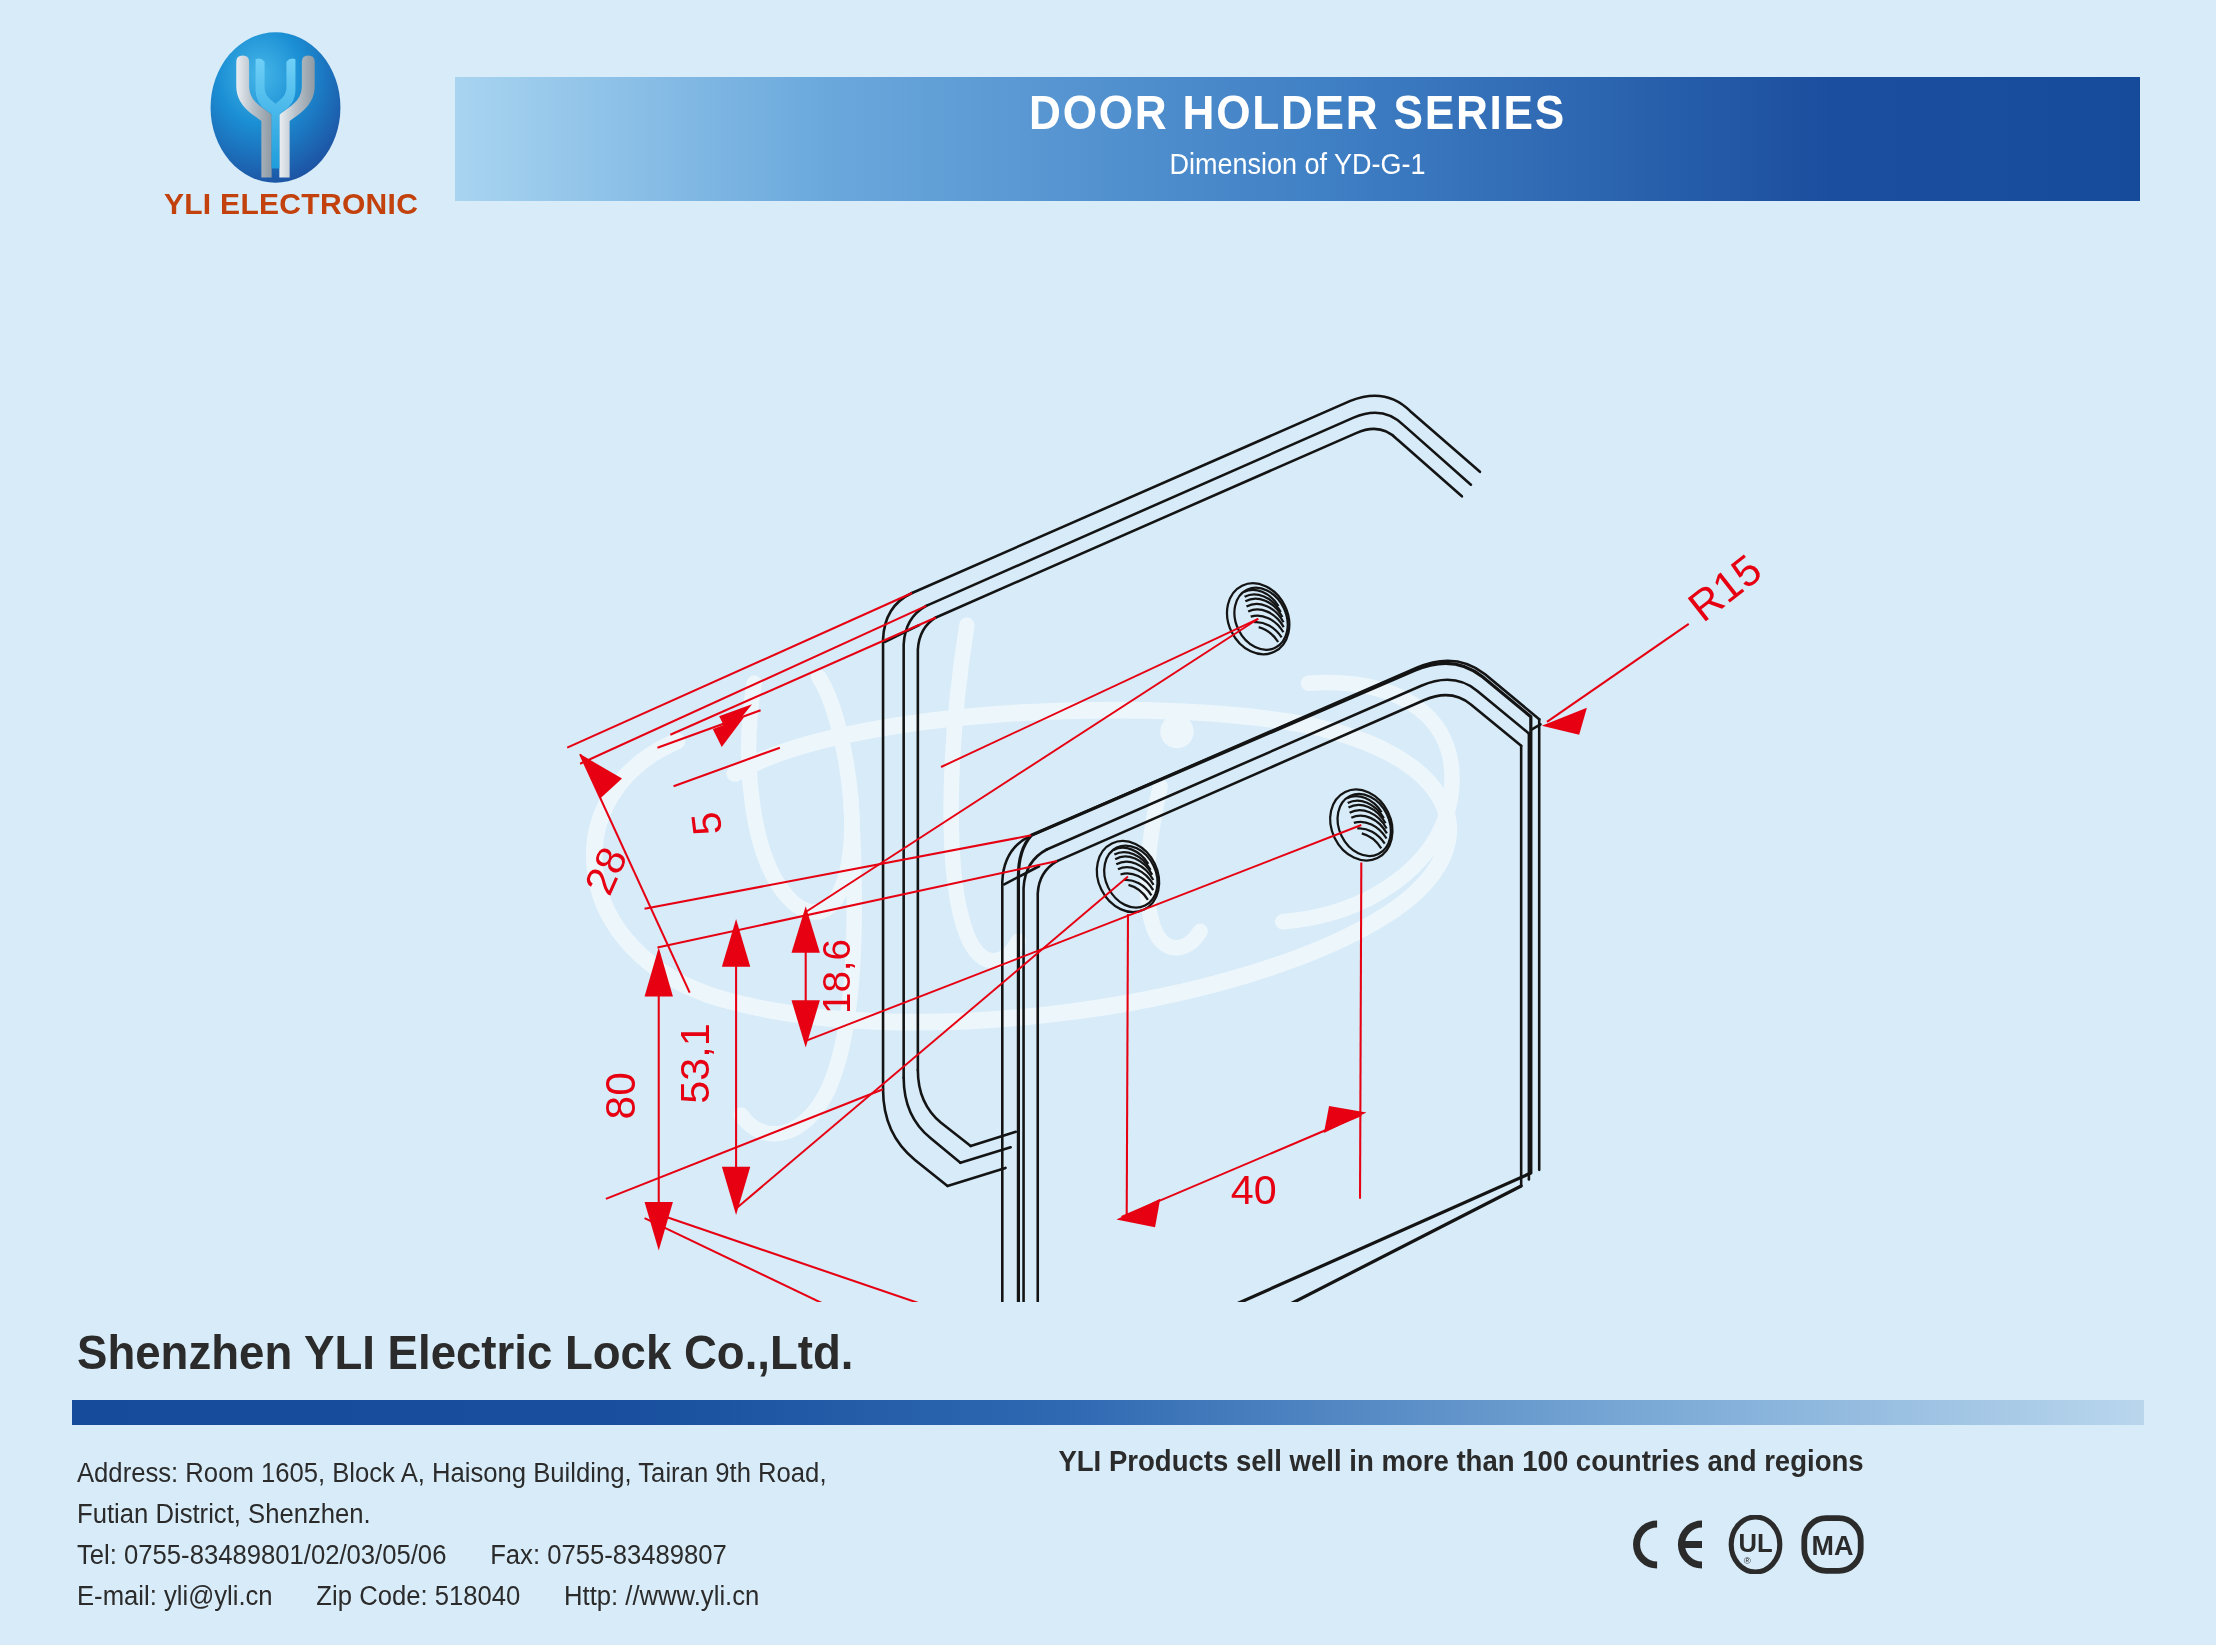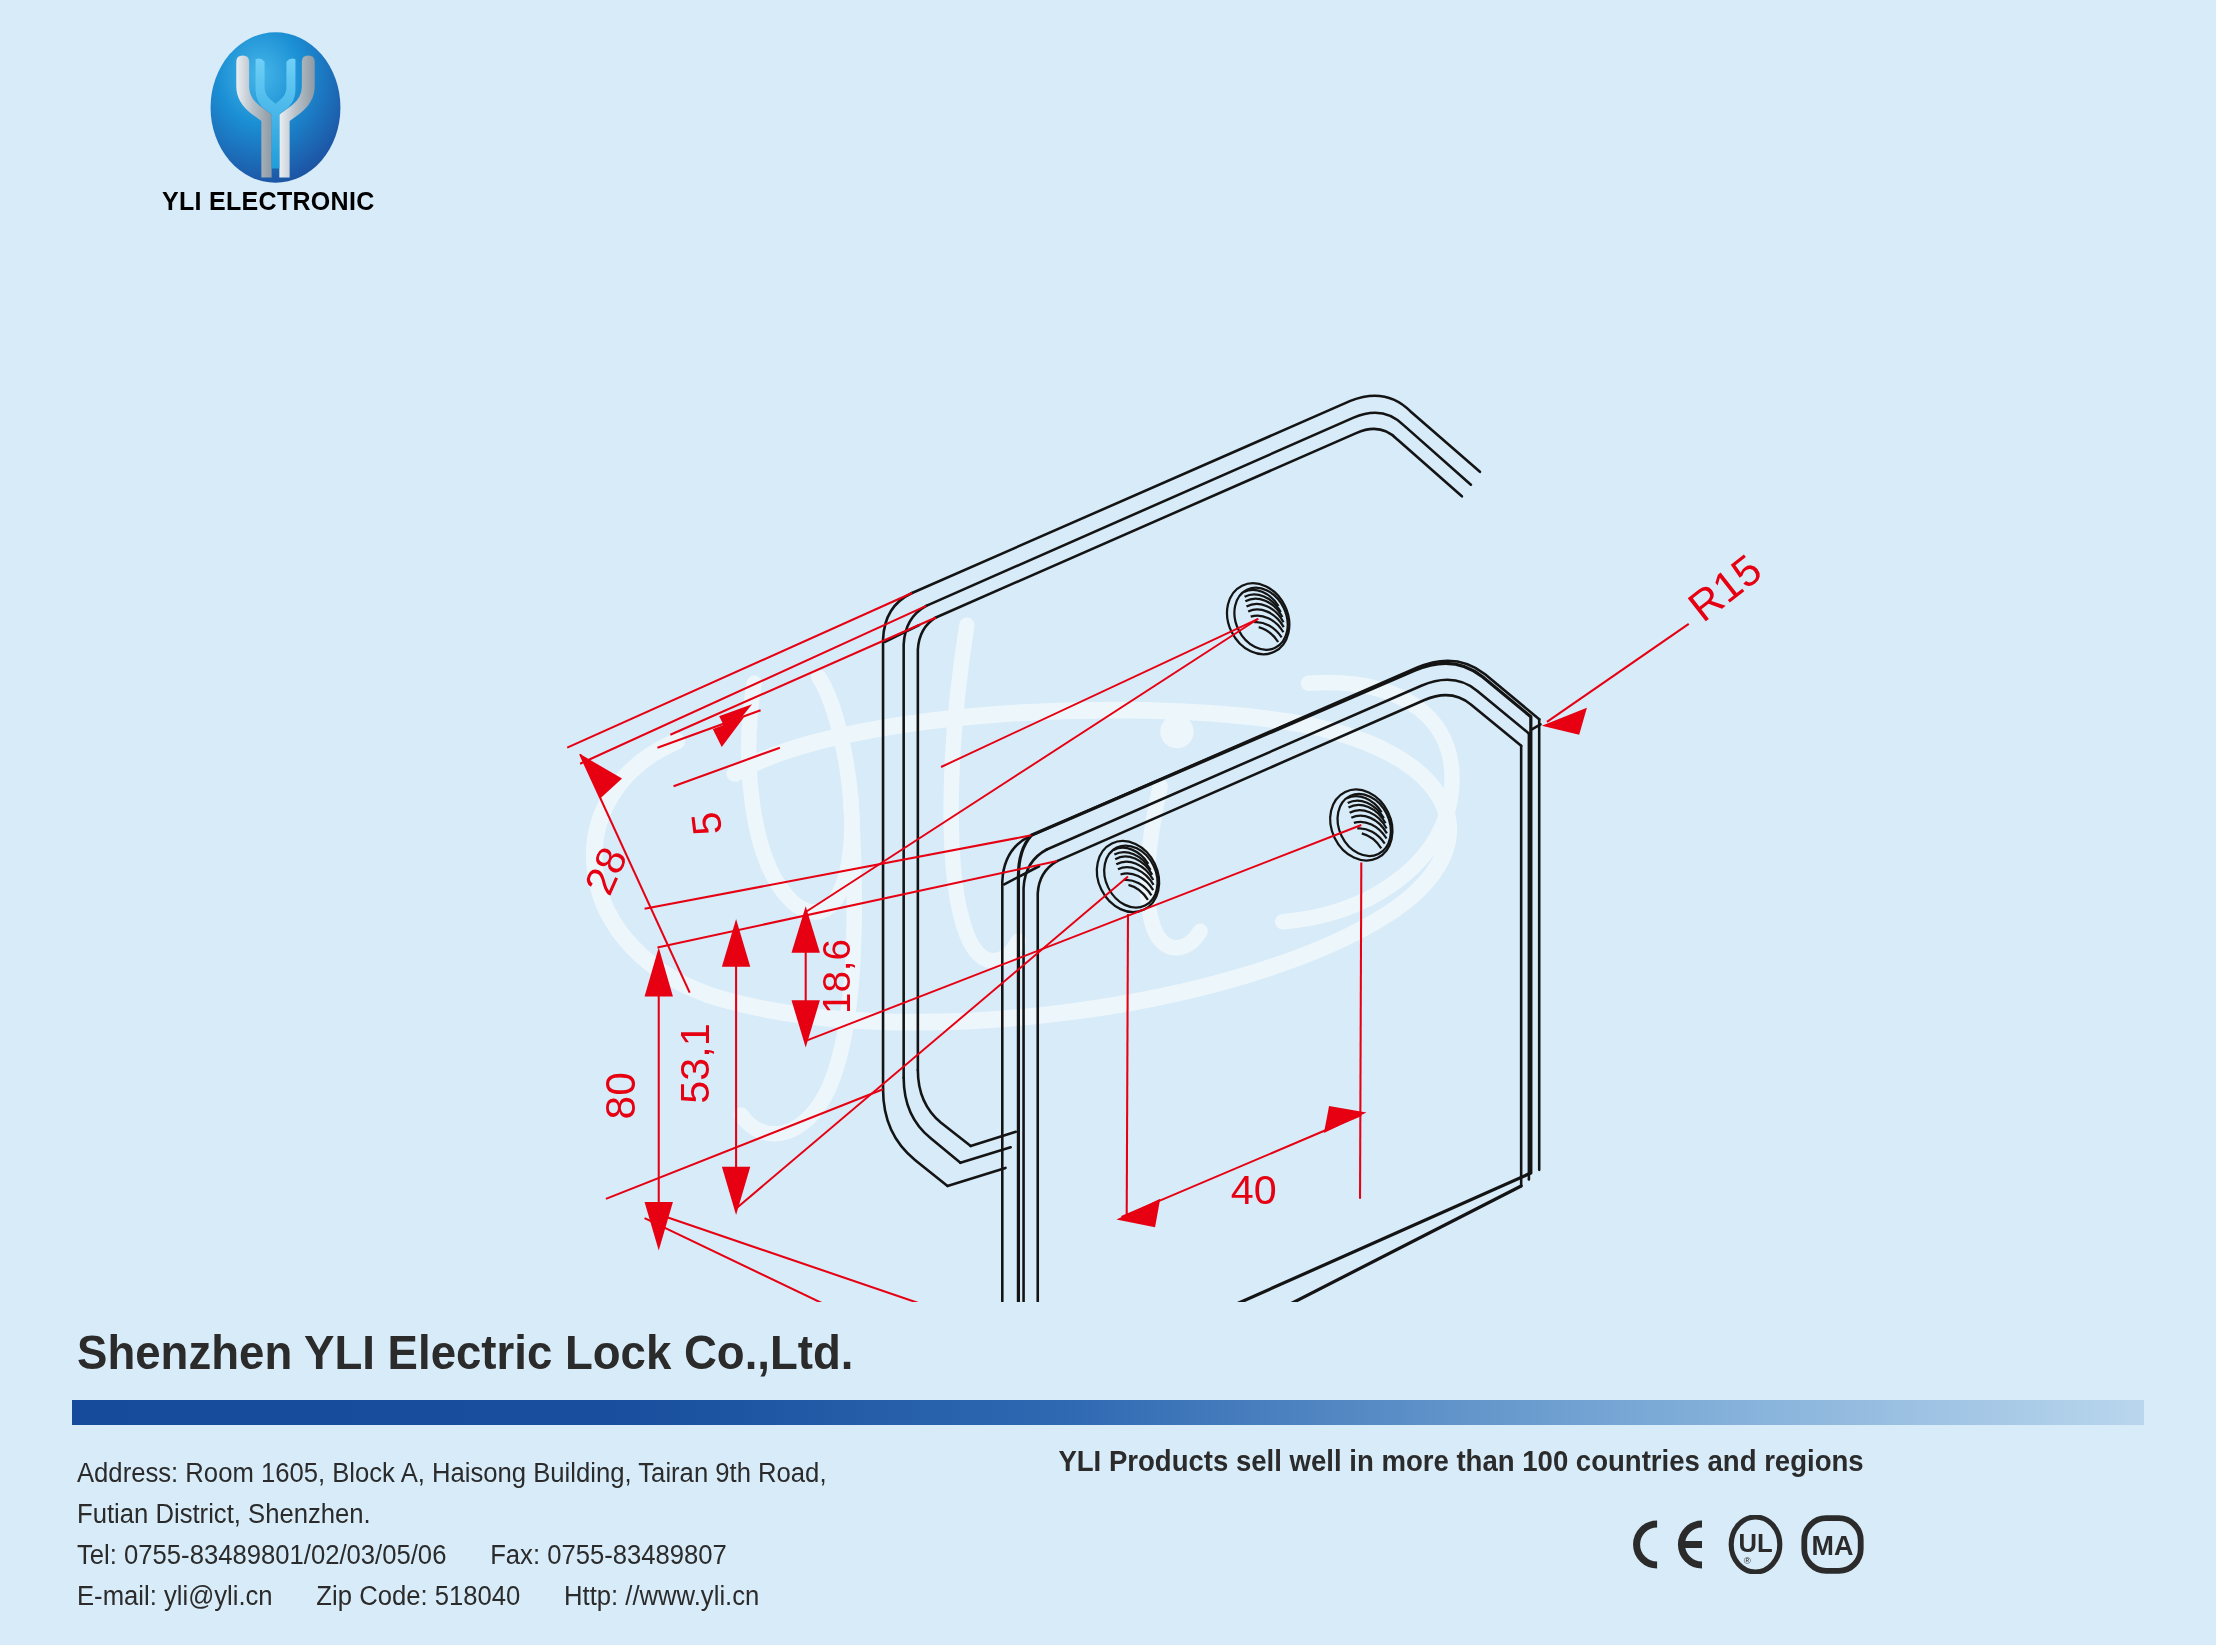--- a/index.html
+++ b/index.html
@@ -11,22 +11,22 @@
     position:relative;
     overflow:hidden;
   }
   .page{position:absolute;inset:0;}
 
   
   #header{position:absolute;left:0;top:0;width:2216px;height:232px;}
   #logo-block{position:absolute;left:162px;top:31px;width:258px;height:187px;}
   #logo-mark{position:absolute;left:46px;top:0;width:135px;height:153px;}
   #logo-text{
-    position:absolute;left:0;top:156px;width:258px;
-    font-size:25px;font-weight:700;color:#000000;letter-spacing:0.3px;
+    position:absolute;left:0;top:156px;width:258px;text-align:center;
+    font-size:30px;font-weight:700;color:#c2410c;letter-spacing:0.3px;
     white-space:nowrap;
   }
   #title-banner{
     position:absolute;left:455px;top:77px;width:1685px;height:124px;
     background:linear-gradient(to right,#a8d4f0 0%,#6aa8dc 22%,#3f7fc4 52%,#1b4e9e 82%,#164b9b 100%);
   }
   #banner-title{
     position:absolute;left:0;right:0;top:11.6px;text-align:center;
     color:#ffffff;font-size:48px;font-weight:700;
     letter-spacing:1.9px;line-height:1;
@@ -100,20 +100,24 @@
 
           <path d="M44 58 L44 48 Q44 38 54 38 Q64 38 64 48 L64 86 Q64 104 80 116 L99 130 L99 228 L83 228 L83 140 L68 129 Q44 111 44 86 Z" fill="url(#gSilver)"></path>
           <path d="M166 58 L166 48 Q166 38 156 38 Q146 38 146 48 L146 86 Q146 104 130 116 L111 130 L111 228 L127 228 L127 140 L142 129 Q166 111 166 86 Z" fill="url(#gSilver)"></path>
 
           <path d="M74 44 Q82 40 88 48 L88 88 Q88 100 99 108 L105 113 L111 108 Q122 100 122 88 L122 48 Q128 40 136 44 L136 92 Q136 112 118 124 L111 129 L111 214 L99 214 L99 129 L92 124 Q74 112 74 92 Z" fill="url(#gCyan)"></path>
         </svg>
       </div>
       <div id="logo-text">YLI ELECTRONIC</div>
     </div>
 
+    <div id="title-banner">
+      <div id="banner-title">DOOR HOLDER SERIES</div>
+      <div id="banner-sub">Dimension of YD-G-1</div>
+    </div>
   </div>
 
   <div id="drawing-area">
     <svg id="drawing-svg" viewBox="0 0 3438 1660">
       <defs>
         <clipPath id="clipHoleA">
             <ellipse cx="0" cy="0" rx="44" ry="56" transform="rotate(-22)"></ellipse>
           </clipPath>
       </defs>
 

